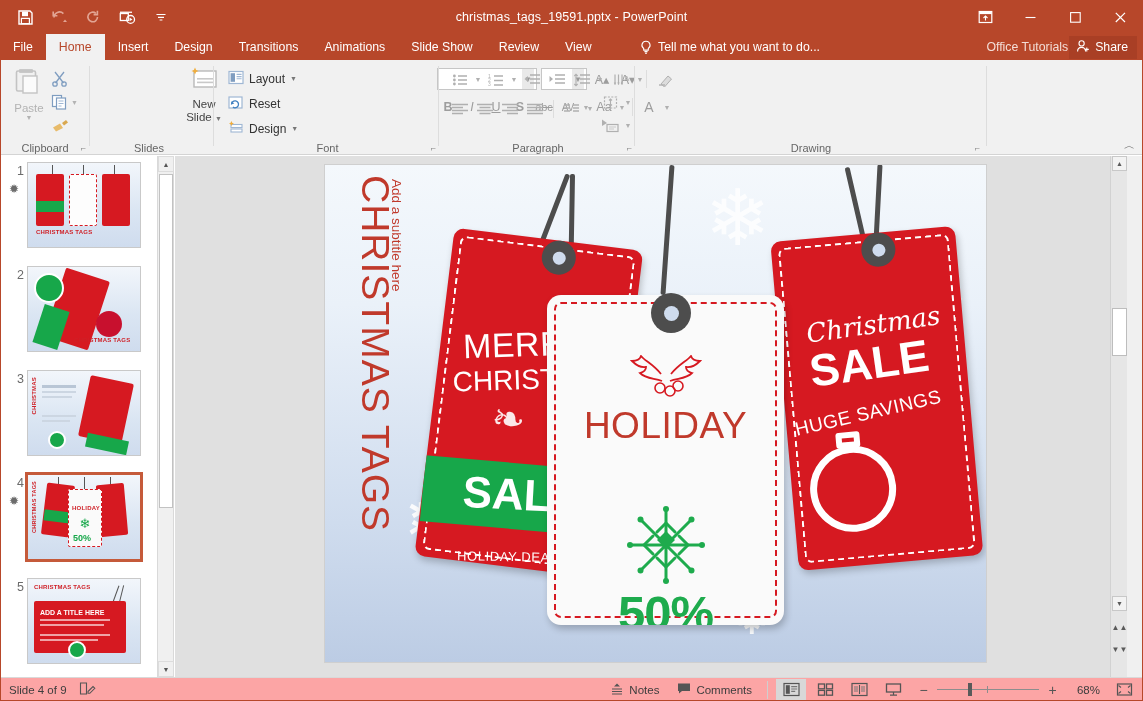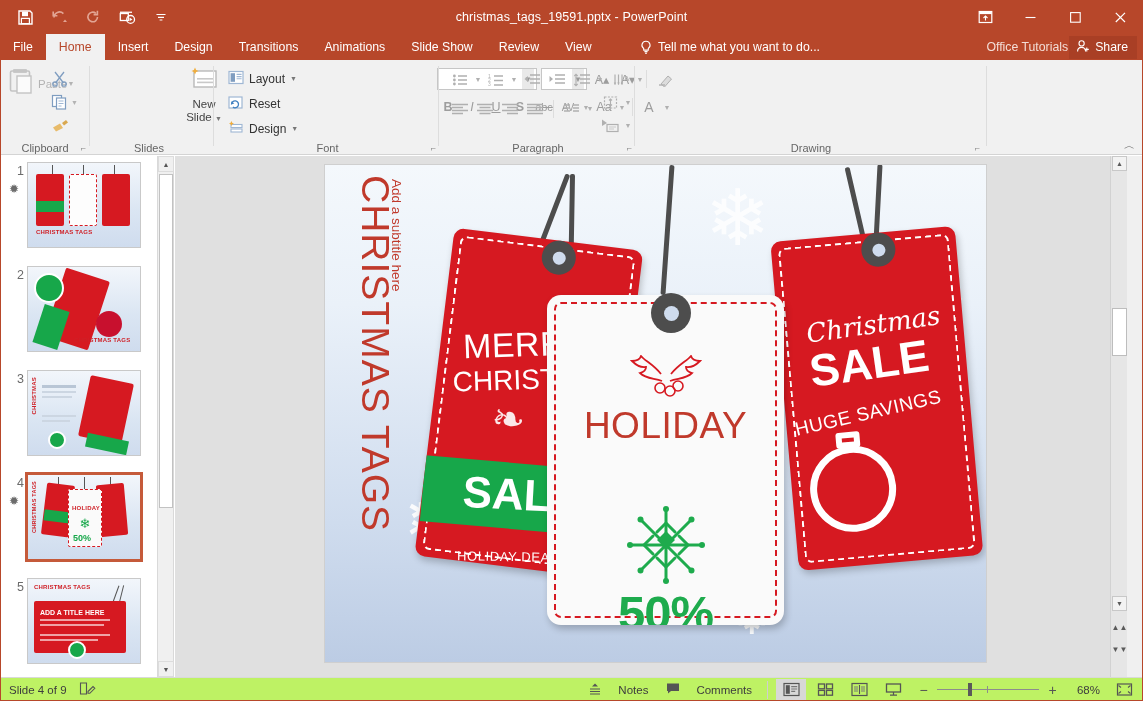--- a/index.html
+++ b/index.html
@@ -66,21 +66,21 @@
     text-align: center; font-size: 11px; color: #666;
   }
   .rsep { position: absolute; top: 6px; width: 1px; height: 80px; background: #ddd; }
   .dlg {
     position: absolute; bottom: 2px; font-size: 9px; color: #888; line-height: 1;
   }
 
   
   .clip-paste {
     position: absolute; left: 8px; top: 6px; width: 42px;
-    display: flex; flex-direction: row; align-items: center;
+    display: flex; flex-direction: column; align-items: center;
     color: #b3b3b3; font-size: 11.5px;
   }
   .clip-paste .lbl { margin-top: 2px; }
   .clip-side { position: absolute; left: 48px; top: 6px; width: 46px; }
   .clip-ic { height: 24px; display: flex; align-items: center; gap: 3px; padding-left: 3px; }
 
   
   .newslide {
     position: absolute; left: 92px; top: 6px; width: 44px;
     display: flex; flex-direction: column; align-items: center;
@@ -220,26 +220,26 @@
   }
   .vs-btn { position: absolute; left: 1px; width: 15px; height: 15px; background: #f3f3f3; border: 1px solid #c8c8c8; display: flex; align-items: center; justify-content: center; font-size: 7px; color: #5a5a5a; }
   .vs-thumb { position: absolute; left: 1px; top: 152px; width: 15px; height: 48px; background: #fff; border: 1px solid #bdbdbd; }
   .vs-nav { position: absolute; left: 1px; width: 15px; height: 16px; display: flex; align-items: center; justify-content: center; font-size: 8px; color: #5a5a5a; }
 
   .right-edge { position: absolute; left: 1127px; top: 156px; width: 16px; height: 521px; background: #f0f0f0; }
 
   
   .statusbar {
     position: absolute; left: 0; top: 677px; width: 1143px; height: 24px;
-    background: #bef264; border-top: 1px solid #d9d9d9;
+    background: #fca5a5; border-top: 1px solid #d9d9d9;
     display: flex; align-items: center;
   }
   .sb-left { display: flex; align-items: center; gap: 12px; padding-left: 9px; font-size: 11.5px; color: #3d3d3d; }
   .sb-right { position: absolute; right: 4px; display: flex; align-items: center; gap: 4px; }
-  .sb-item { display: flex; align-items: center; gap: 16px; font-size: 11.5px; color: #3d3d3d; padding: 0 7px; height: 22px; }
+  .sb-item { display: flex; align-items: center; gap: 5px; font-size: 11.5px; color: #3d3d3d; padding: 0 7px; height: 22px; }
   .view-btn { width: 30px; height: 22px; display: flex; align-items: center; justify-content: center; color: #555; }
   .view-btn.sel { background: #d8d8d8; }
   .zoom-wrap { display: flex; align-items: center; gap: 7px; padding: 0 5px; }
   .zoom-track { position: relative; width: 102px; height: 14px; display: flex; align-items: center; }
   .zoom-line { position: absolute; left: 0; right: 0; height: 1px; background: #8d8d8d; }
   .zoom-mid { position: absolute; left: 50px; width: 1px; height: 7px; background: #8d8d8d; }
   .zoom-handle { position: absolute; left: 31px; width: 4px; height: 13px; background: #5a5a5a; }
   .zoom-pct { font-size: 11.5px; color: #3d3d3d; width: 34px; text-align: right; }
   .zoom-sign { font-size: 14px; color: #555; width: 13px; text-align: center; }
 

